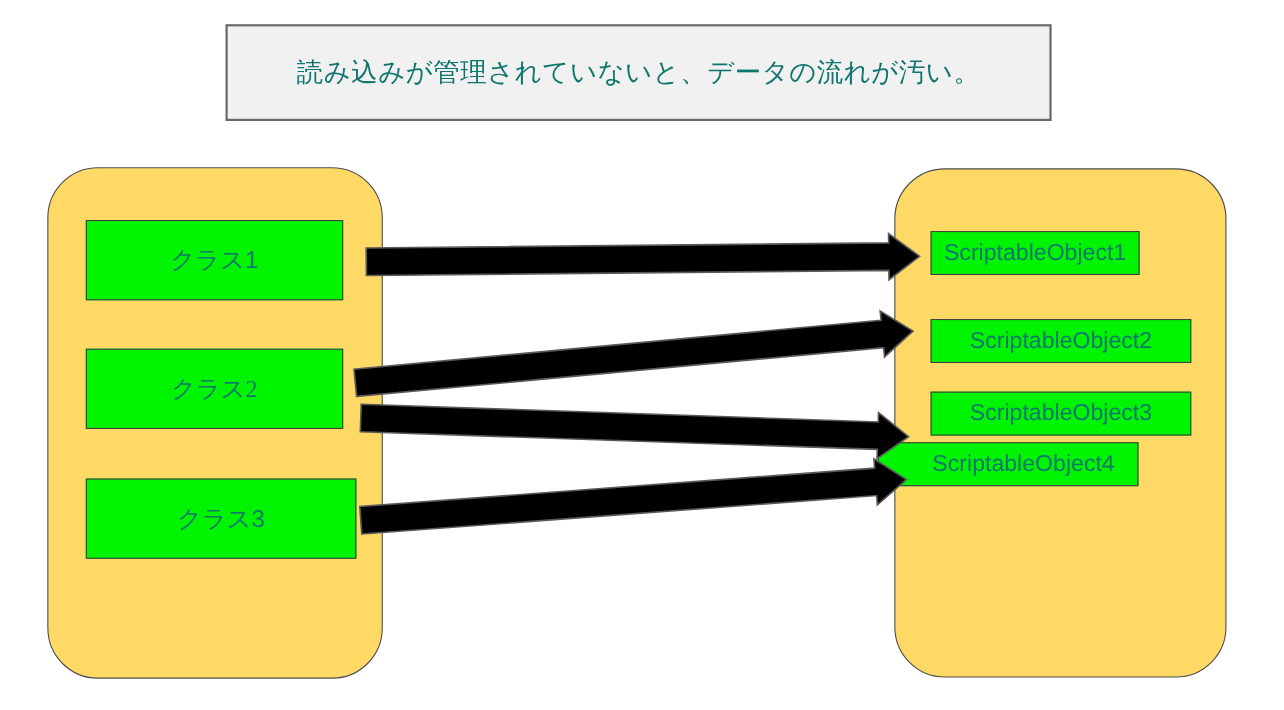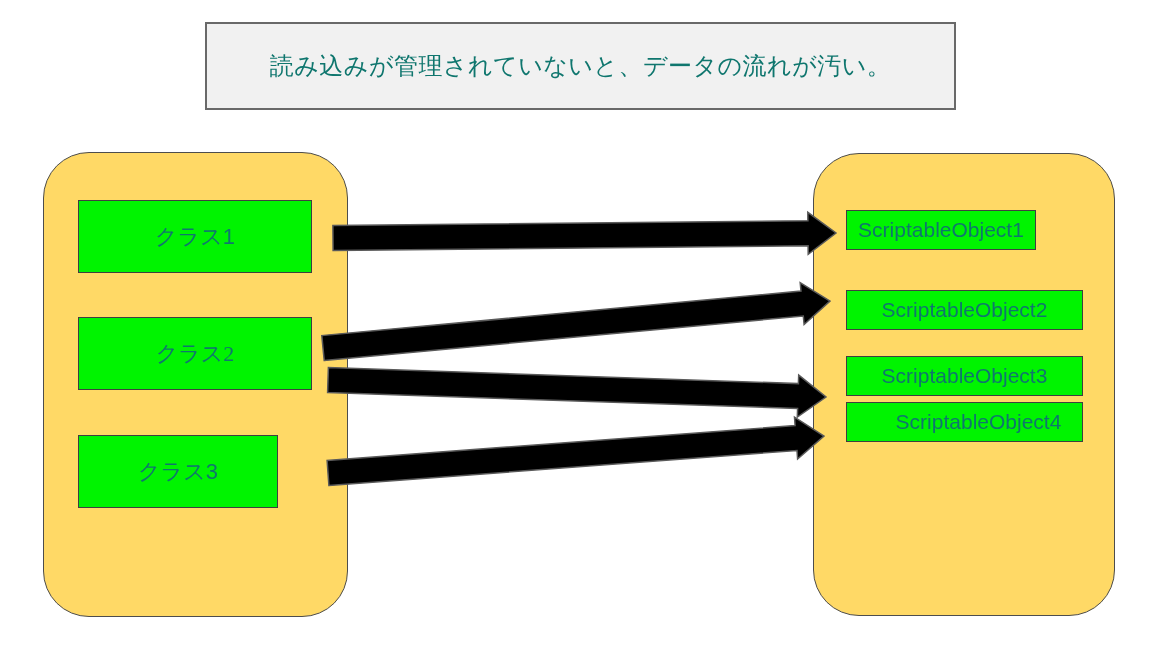--- a/index.html
+++ b/index.html
@@ -60,33 +60,33 @@
   </div>
   <div class="container" id="left-container" style="left: 43px; top: 152px; width: 305px; height: 465px;"></div>
   <div class="container" id="right-container" style="left: 813px; top: 153px; width: 302px; height: 463px;"></div>
   <div id="node-layer">
       <div class="node left-node" style="left: 78px; top: 200px; width: 234px; height: 73px;">
         <span>クラス1</span>
       </div>
       <div class="node left-node" style="left: 78px; top: 317px; width: 234px; height: 73px; font-family: Liberation Serif, serif;">
         <span>クラス2</span>
       </div>
-      <div class="node left-node" style="left: 78px; top: 435px; width: 200px; height: 73px; align-items: center;">
+      <div class="node left-node" style="left: 78px; top: 435px; width: 246px; height: 73px; align-items: center;">
         <span>クラス3</span>
       </div>
       <div class="node right-node" style="left: 846px; top: 210px; width: 190px; height: 40px;">
         <span>ScriptableObject1</span>
       </div>
       <div class="node right-node" style="left: 846px; top: 273px; width: 237px; height: 40px; margin-top: 17px;">
         <span>ScriptableObject2</span>
       </div>
       <div class="node right-node" style="left: 846px; top: 337px; width: 237px; height: 40px; margin-top: 19px;">
         <span>ScriptableObject3</span>
       </div>
-      <div class="node right-node" style="left: 846px; top: 402px; width: 237px; height: 40px; padding-left: 28px;">
+      <div class="node right-node" style="left: 798px; top: 402px; width: 237px; height: 40px; padding-left: 28px;">
         <span>ScriptableObject4</span>
       </div>
     </div>
   <svg class="arrow-layer" id="arrow-layer">
       <polygon points="333.1,250.5 808.1,245.8 808.2,254.3 836.0,233.0 807.8,212.3 807.9,220.8 332.9,225.5" fill="#000000" stroke="#5A5A5A" stroke-width="1.5"></polygon>
       <polygon points="324.2,360.4 803.3,316.0 804.1,324.5 830.0,301.0 800.2,282.7 801.0,291.1 321.8,335.6" fill="#000000" stroke="#5A5A5A" stroke-width="1.5"></polygon>
       <polygon points="327.6,392.5 797.6,408.5 797.3,417.0 826.0,397.0 798.7,375.1 798.4,383.6 328.4,367.5" fill="#000000" stroke="#5A5A5A" stroke-width="1.5"></polygon>
       <polygon points="328.9,485.5 797.0,450.5 797.6,459.0 824.0,436.0 794.5,417.1 795.1,425.6 327.1,460.5" fill="#000000" stroke="#5A5A5A" stroke-width="1.5"></polygon>
     </svg>
 </div>

